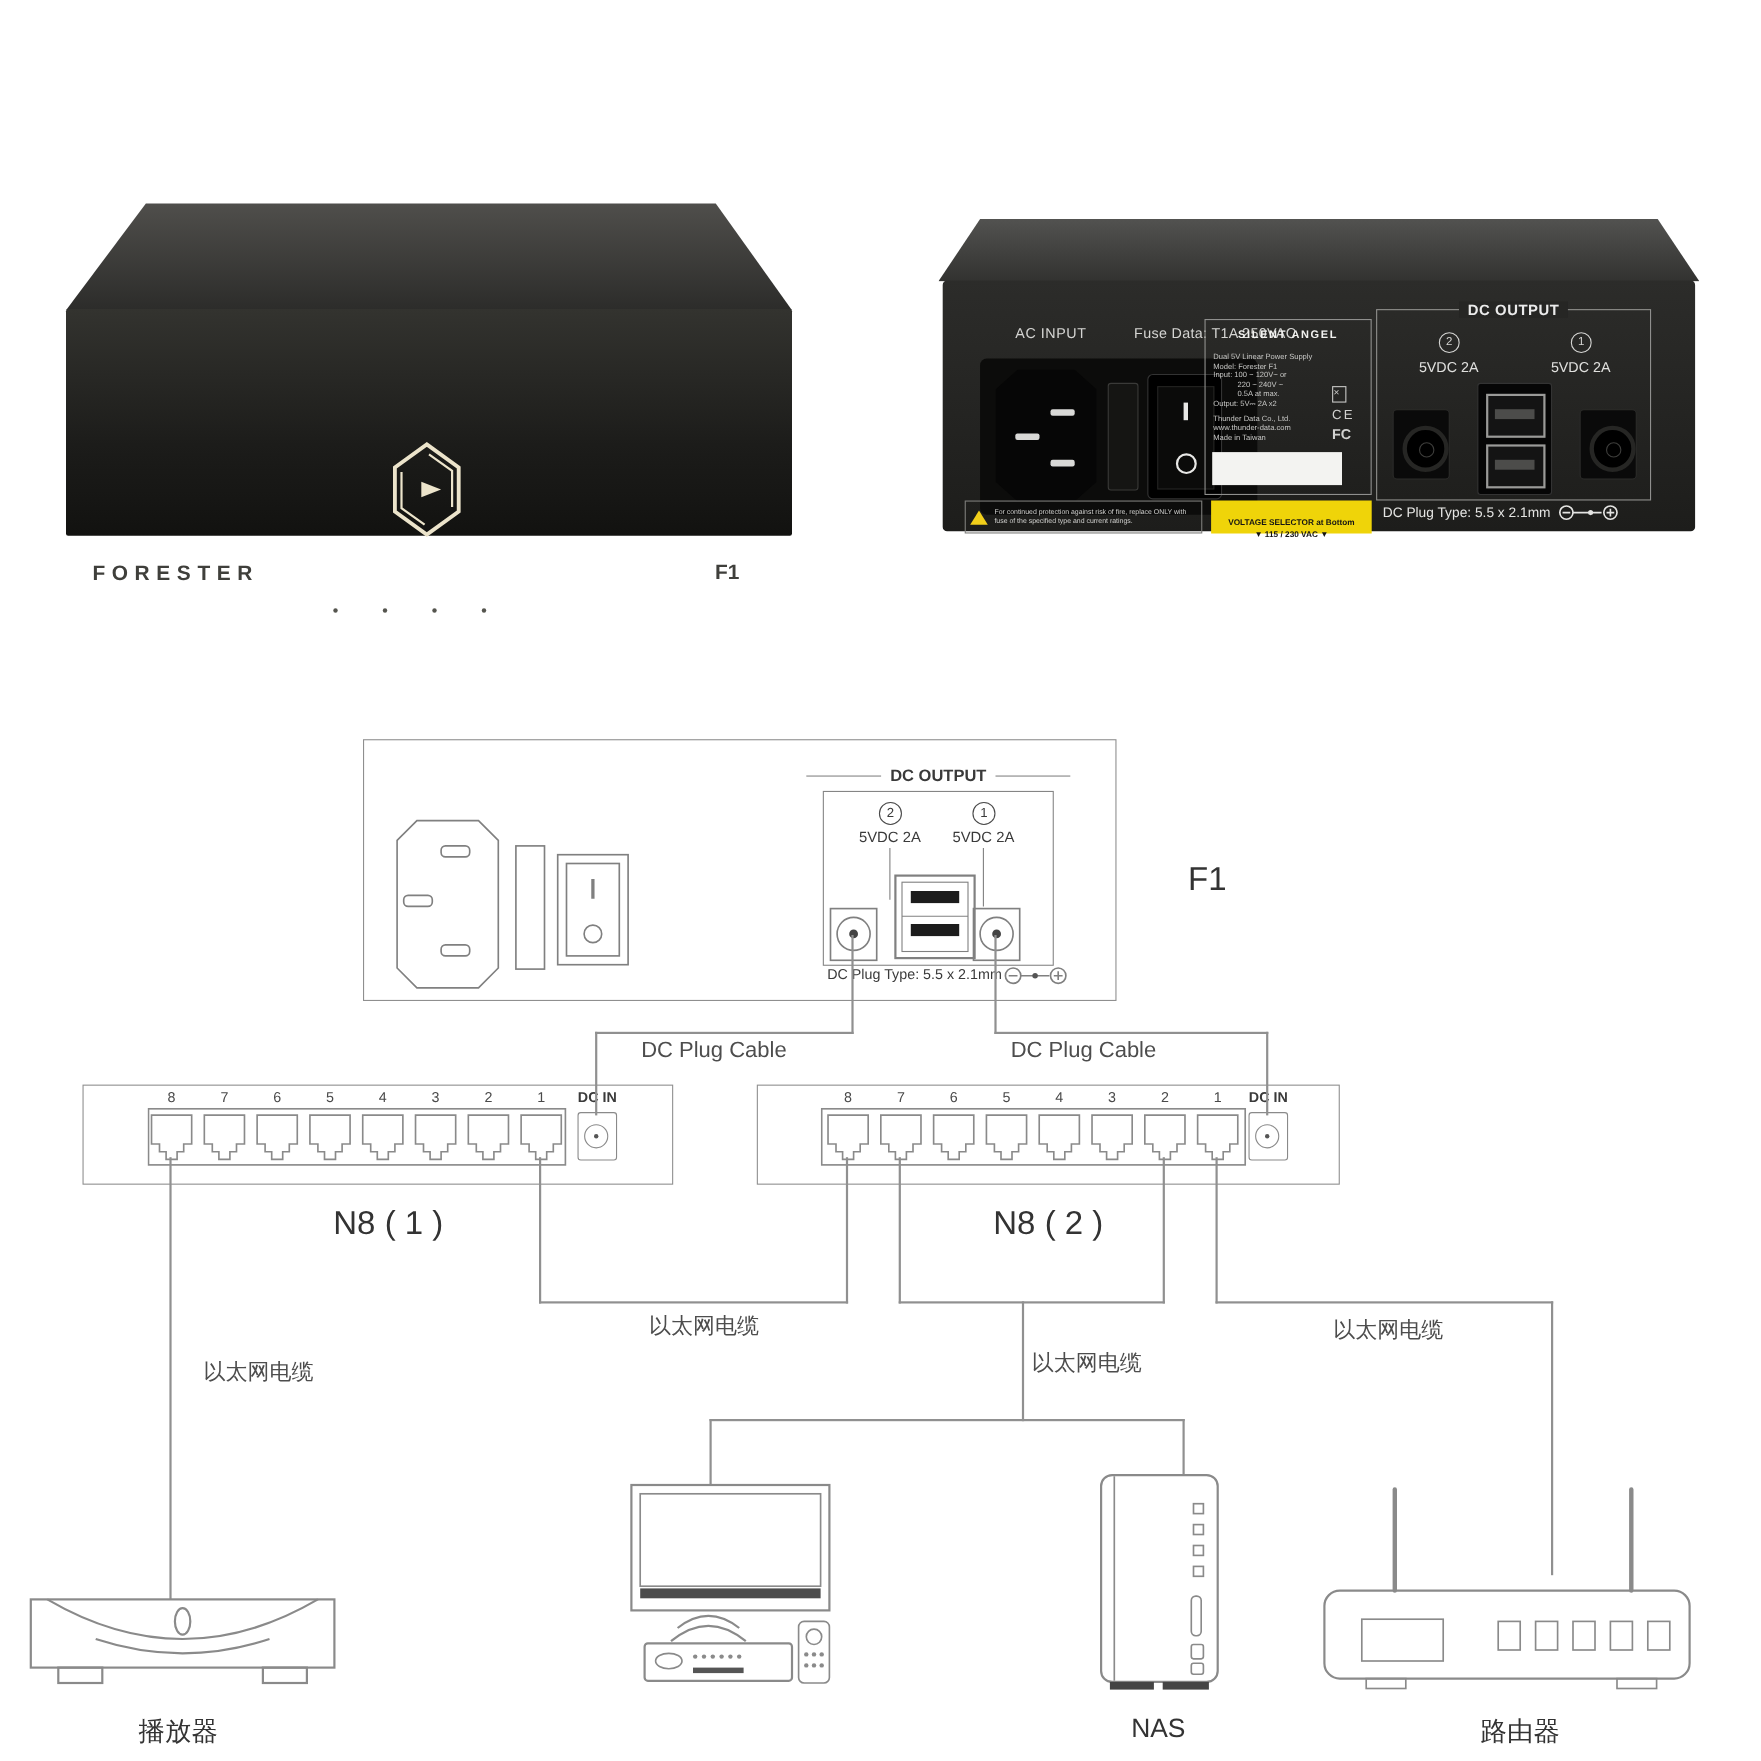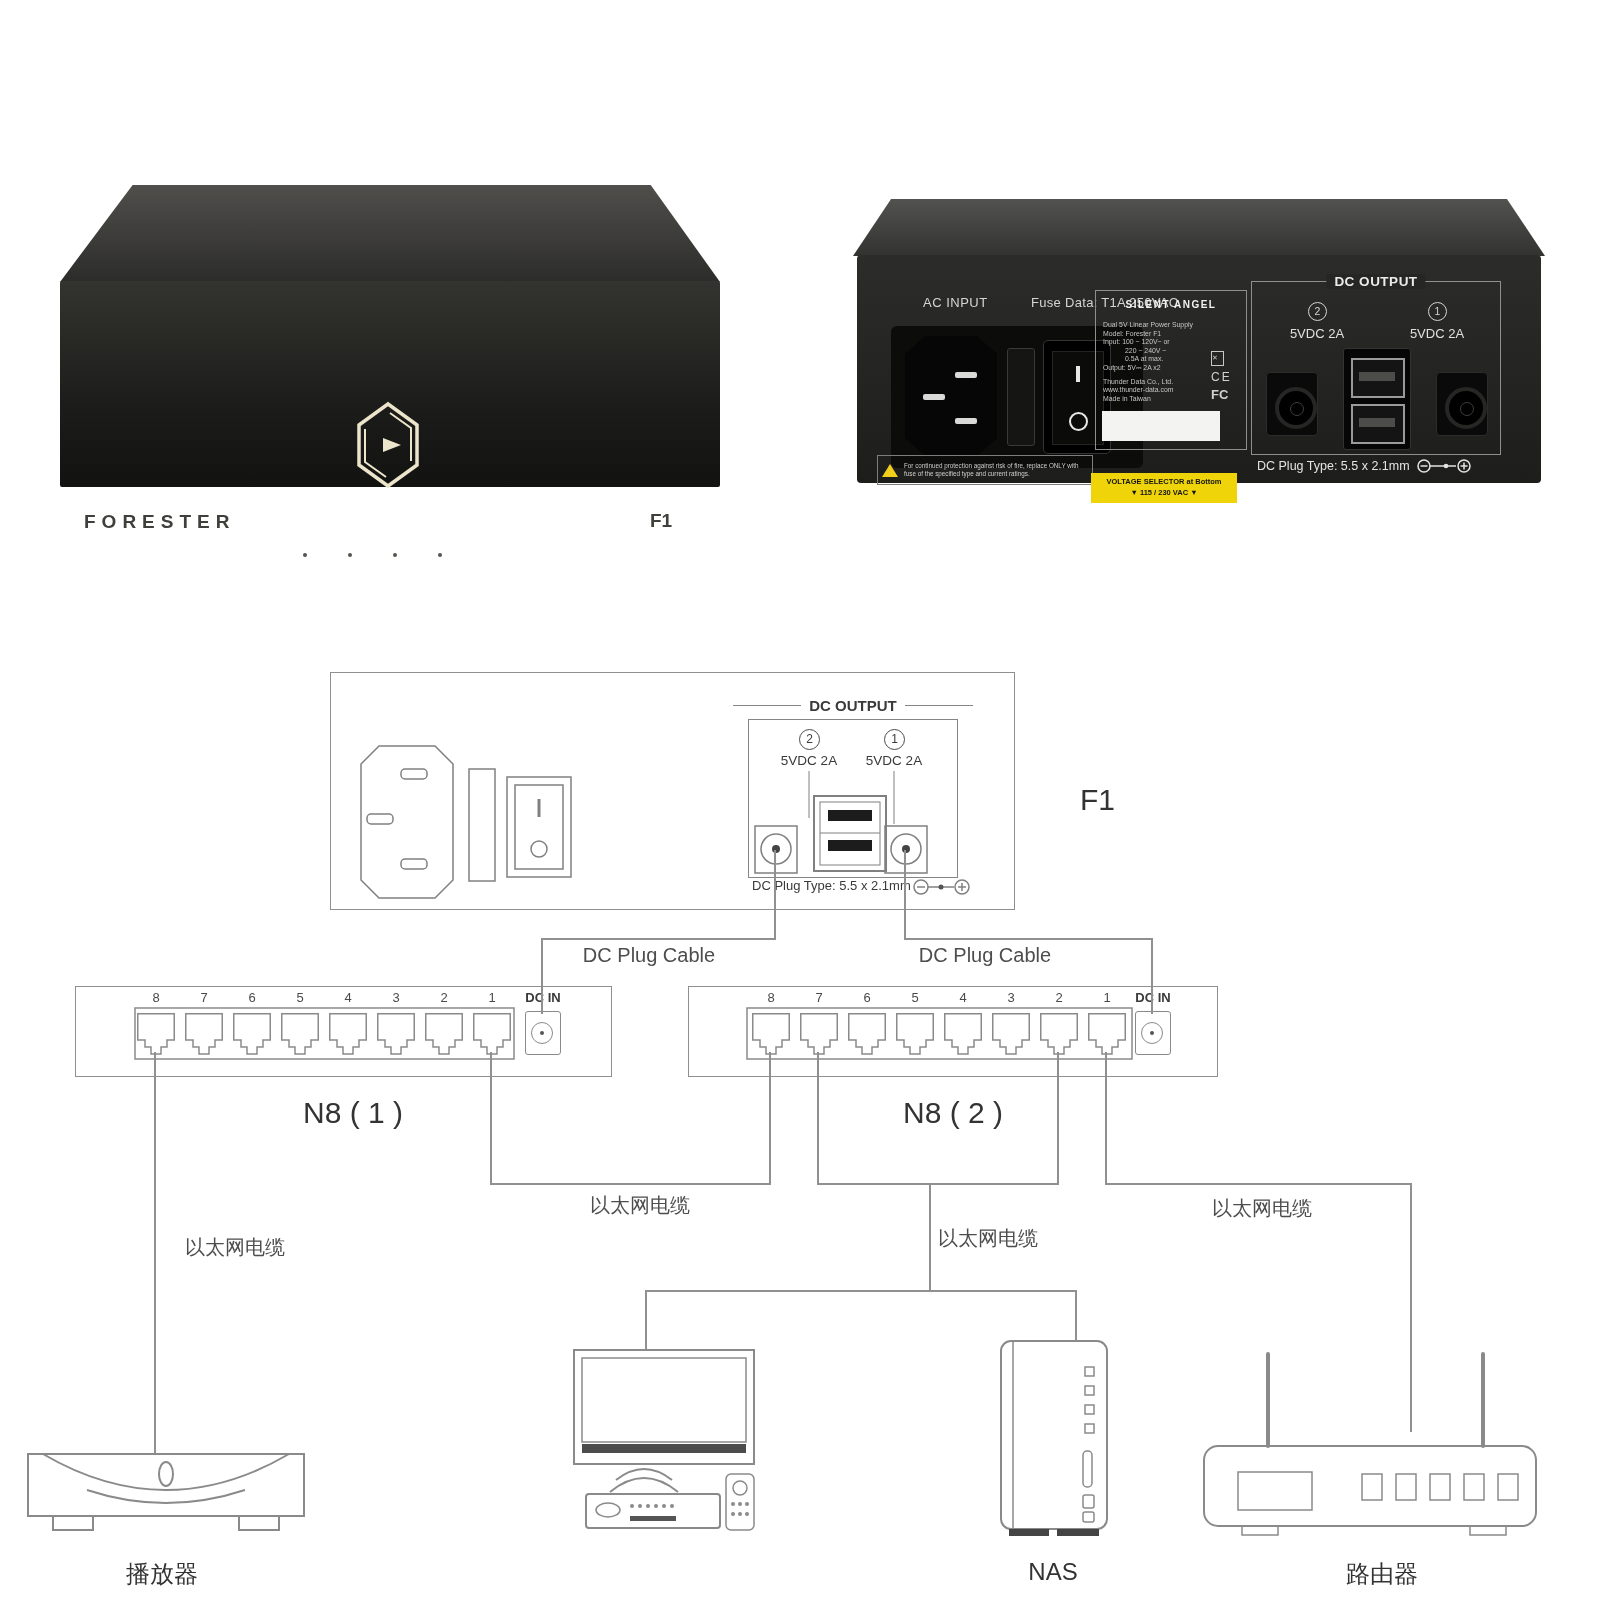--- a/index.html
+++ b/index.html
@@ -58,22 +58,22 @@
   .bp-rating{width:90px;text-align:center;font-size:13px;color:#e0e0de;}
   .bp-usb{left:91px;top:66px;width:66px;height:100px;background:#060606;border:1px solid #333;border-radius:3px;}
   .bp-usbport{left:7px;width:50px;height:36px;border:2px solid #9a9a98;background:#141414;}
   .bp-tongue{left:6px;top:12px;width:36px;height:9px;background:#4c4c4a;}
   .bp-jack{width:50px;height:62px;background:#0a0a0a;border:1px solid #2c2c2a;border-radius:4px;}
   .bp-ring{left:8px;top:14px;width:34px;height:34px;border:4px solid #262624;background:#000;border-radius:50%;}
   .bp-hole{left:11px;top:11px;width:12px;height:12px;background:#000;border:1px solid #3e3e3c;border-radius:50%;}
   .bp-warn{left:24px;top:262px;width:216px;height:30px;border:1px solid #7d7d7b;display:flex;align-items:center;gap:6px;padding:0 4px;box-sizing:border-box;}
   .tri{width:0;height:0;border-left:8px solid transparent;border-right:8px solid transparent;border-bottom:13px solid #f2cf1a;flex:none;}
   .bp-warntext{font-size:6.3px;line-height:7.8px;color:#d0d0ce;}
-  .bp-volt{left:238px;top:262px;width:146px;height:30px;background:#efd409;color:#141414;
-      font-size:7.5px;font-weight:700;text-align:center;padding-top:4px;box-sizing:border-box;line-height:10.5px;margin-top:18px;}
+  .bp-volt{left:248px;top:262px;width:146px;height:30px;background:#efd409;color:#141414;
+      font-size:7.5px;font-weight:700;text-align:center;padding-top:15px;box-sizing:border-box;line-height:10.5px;}
   .bp-plug{left:404px;top:265px;font-size:12.5px;color:#e4e4e2;display:flex;align-items:center;gap:6px;}
   
   .ln{position:absolute;background:#909090;}
   #f1-box{left:330px;top:672px;width:685px;height:238px;border:1.5px solid #8f8f8f;box-sizing:border-box;}
   .dg-sec{left:417px;top:46px;width:210px;height:159px;border:1.5px solid #858585;box-sizing:border-box;}
   .dg-head{left:402px;top:24px;width:240px;display:flex;align-items:center;gap:8px;
       font-size:15px;font-weight:700;color:#3a3a3a;}
   .dg-head::before,.dg-head::after{content:"";flex:1;height:1.5px;background:#858585;}
   .dg-numcirc{width:19px;height:19px;border:1.5px solid #4a4a4a;border-radius:50%;
       font-size:12px;line-height:19px;text-align:center;color:#3a3a3a;}

